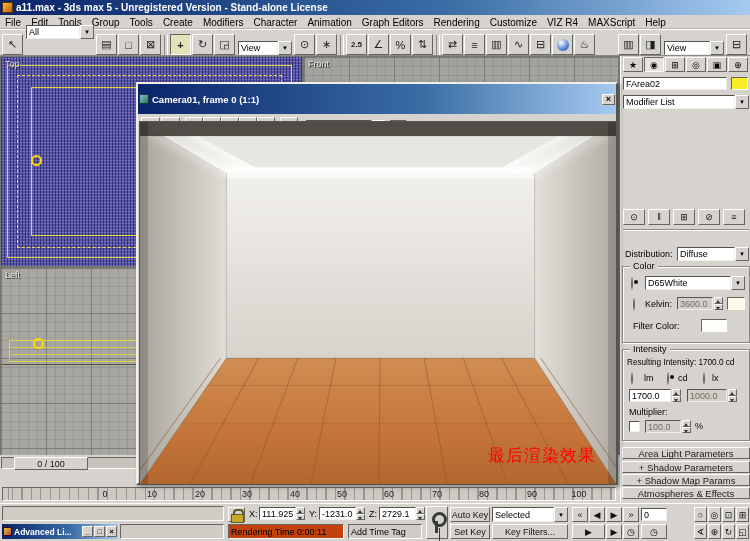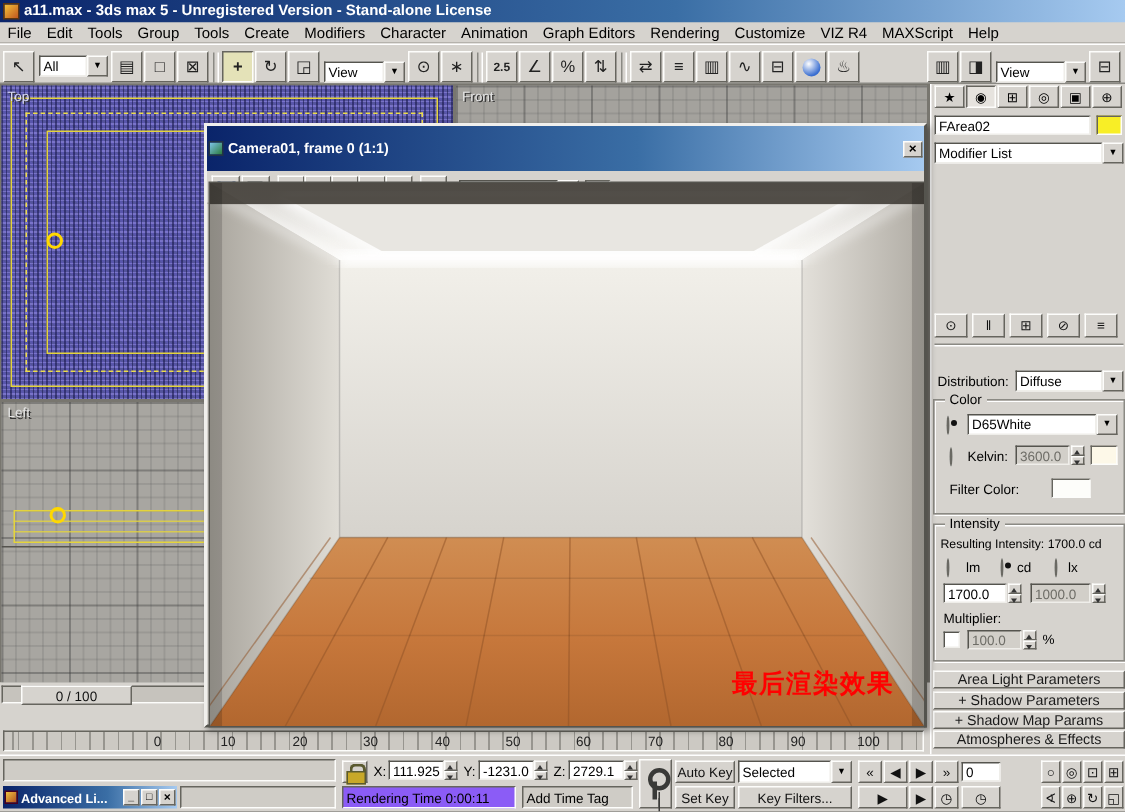--- a/index.html
+++ b/index.html
@@ -79,21 +79,21 @@
     <span style="padding:0 5px">Customize</span>
     <span style="padding:0 5px">VIZ R4</span>
     <span style="padding:0 5px">MAXScript</span>
     <span style="padding:0 5px">Help</span>
   </div>
 
   <div class="abs flex" style="left:0;top:29px;width:750px;height:27px;border-top:1px solid #fff;border-bottom:1px solid #8a8983;padding-left:2px">
     <span class="ic raised tbtn">
         <span>↖</span>
       </span>
-    <span class="cmb" style="width:46px;margin:4px 2px">
+    <span class="cmb" style="width:68px;margin:16px 2px">
         <span class="t">All</span>
         <span class="b">▼</span>
       </span>
     <span class="ic raised tbtn">
         <span>▤</span>
       </span>
     <span class="ic raised tbtn">
         <span>□</span>
       </span>
     <span class="ic raised tbtn">
@@ -424,21 +424,21 @@
         <line x1="470" y1="8" x2="393" y2="50" stroke="#fff" stroke-width="5" filter="url(#b4)" opacity="0.55"></line>
         <line x1="86" y1="235" x2="393" y2="235" stroke="#6b4a2e" opacity="0.4"></line>
         <line x1="0" y1="360" x2="86" y2="235" stroke="#3a2a1a" opacity="0.2"></line>
         <line x1="474" y1="360" x2="393" y2="235" stroke="#3a2a1a" opacity="0.2"></line>
         <line x1="86" y1="51" x2="86" y2="235" stroke="#777" opacity="0.3"></line>
         <line x1="393" y1="51" x2="393" y2="235" stroke="#777" opacity="0.3"></line>
         <rect x="0" y="0" width="474" height="14" fill="url(#gTopDark)" opacity="0.9"></rect>
         <rect x="0" y="0" width="8" height="360" fill="#000" opacity="0.16"></rect>
         <rect x="466" y="0" width="8" height="360" fill="#000" opacity="0.16"></rect>
       </svg>
-      <span class="abs" style="left:348px;top:322px;color:#f00;font-weight:bold;font-size:17px;letter-spacing:1px;font-family:'DejaVu Sans',sans-serif">最后渲染效果</span>
+      <span class="abs" style="left:348px;top:322px;color:#f00;font-weight:normal;font-size:17px;letter-spacing:1px;font-family:'DejaVu Sans',sans-serif">最后渲染效果</span>
     </div>
   </div>
 
   <div class="abs" style="left:0;top:503px;width:750px;height:38px;background:#d6d3ce;border-top:1px solid #fff">
     <span class="abs sunk" style="left:2px;top:2px;width:222px;height:15px;background:#cfccc6"></span>
     <span class="abs sunk" style="left:120px;top:20px;width:104px;height:15px;background:#cfccc6"></span>
     <span class="abs ic raised" style="left:228px;top:3px;width:17px;height:15px">
         <span class="lockicon"></span>
       </span>
     <span class="abs lbl" style="left:249px;top:5px">X:</span>
@@ -452,21 +452,21 @@
     <span class="abs spn" style="left:356px;top:3px">
         <i class="u"></i>
         <i class="d"></i>
       </span>
     <span class="abs lbl" style="left:369px;top:5px">Z:</span>
     <span class="abs field" style="left:379px;top:3px;width:37px">2729.1</span>
     <span class="abs spn" style="left:416px;top:3px">
         <i class="u"></i>
         <i class="d"></i>
       </span>
-    <span class="abs sunk" style="left:228px;top:20px;width:116px;height:15px;background:#8b5cf6;display:flex;align-items:center;padding:0 2px;font-size:9px;white-space:nowrap;overflow:hidden">Rendering Time  0:00:11</span>
+    <span class="abs sunk" style="left:228px;top:20px;width:116px;height:15px;background:#c2410c;display:flex;align-items:center;padding:0 2px;font-size:9px;white-space:nowrap;overflow:hidden">Rendering Time  0:00:11</span>
     <span class="abs sunk" style="left:348px;top:20px;width:74px;height:15px;background:#cfccc6;display:flex;align-items:center;padding:1px 2px;font-size:9px;white-space:nowrap;overflow:hidden">Add Time Tag</span>
     <span class="abs ic raised" style="left:426px;top:2px;width:22px;height:33px">
         <span class="keyicon"></span>
       </span>
     <span class="abs ic raised sbtn" style="left:450px;top:3px;width:40px;height:15px;overflow:hidden;white-space:nowrap">Auto Key</span>
     <span class="abs cmb" style="left:492px;top:3px;width:76px;height:15px">
         <span class="t">Selected</span>
         <span class="b">▼</span>
       </span>
     <span class="abs ic raised sbtn" style="left:450px;top:20px;width:40px;height:15px">Set Key</span>

